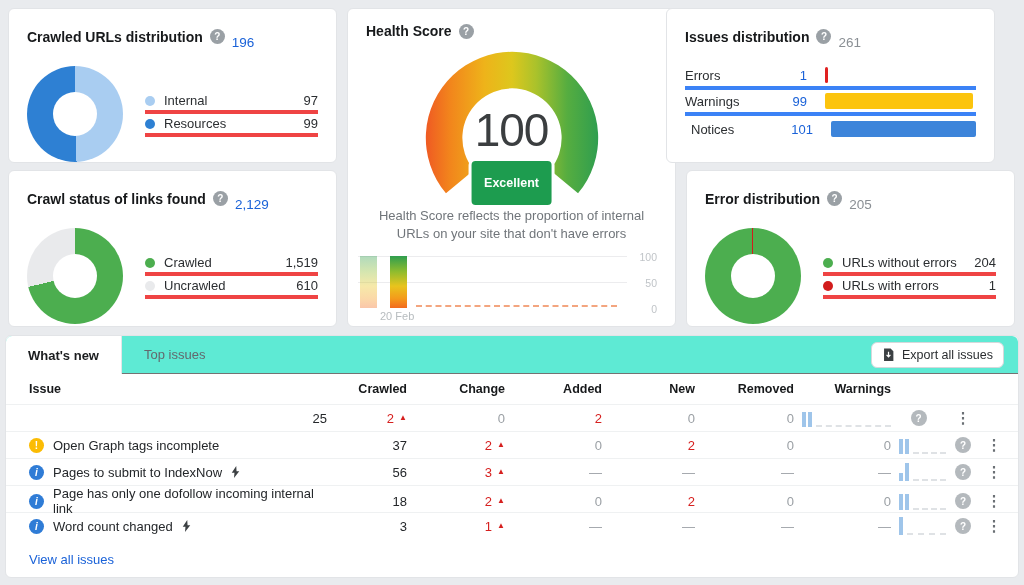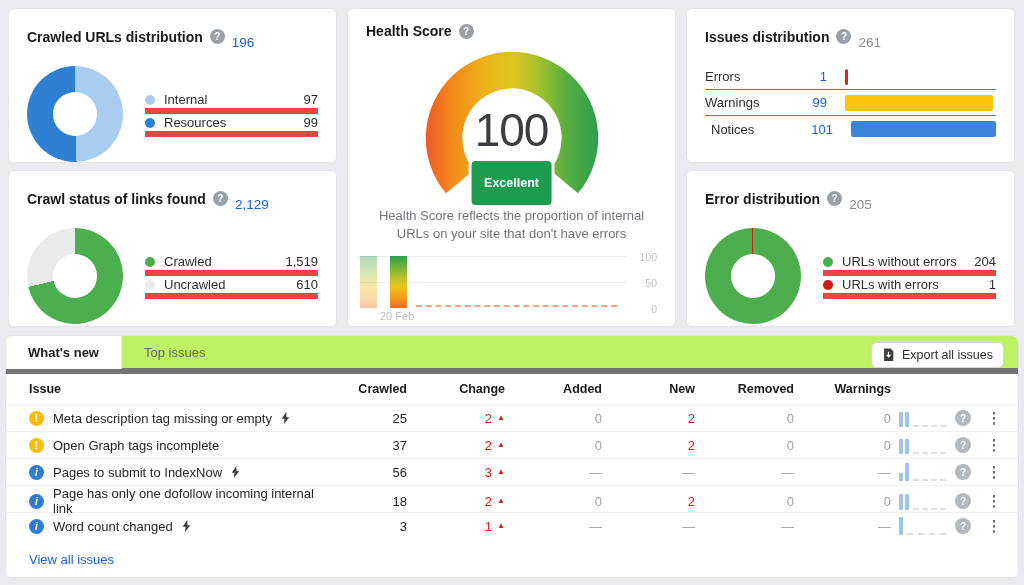--- a/index.html
+++ b/index.html
@@ -2,42 +2,42 @@
 <html><head>
 <meta charset="utf-8">
 <style>
   * { margin:0; padding:0; box-sizing:border-box; }
   html,body { width:1024px; height:585px; overflow:hidden; }
   body { background:#e9ebee; font-family:"Liberation Sans", sans-serif; color:#24272a; position:relative; }
 
   .card { position:absolute; background:#fff; border:1px solid #e2e4e7; border-radius:6px; padding:14px 18px; }
   .card-1 { left:8px; top:8px; width:329px; height:155px; }
   .card-h { left:347px; top:8px; width:329px; height:319px; }
-  .card-3 { left:686px; top:8px; width:329px; height:155px; }
+  .card-3 { left:666px; top:8px; width:329px; height:155px; }
   .card-4 { left:8px; top:170px; width:329px; height:157px; }
   .card-5 { left:686px; top:170px; width:329px; height:157px; }
 
   .title-row { display:flex; align-items:center; gap:7px; }
   .card-title { font-size:14px; font-weight:700; color:#17191b; }
   .help-ic { width:15px; height:15px; border-radius:50%; background:#9aa0a5; color:#fff; font-size:10px; font-weight:700; display:inline-flex; align-items:center; justify-content:center; flex:0 0 auto; }
   .total { font-size:13.5px;margin-top:12px; }
   .total-blue { color:#1a62d8; }
   .total-gray { color:#8a8f94; }
 
   .donut-wrap { display:flex; align-items:center; margin-top:16px; }
   .donut { width:96px; height:96px; border-radius:50%; position:relative; flex:0 0 auto; }
   .donut .hole { position:absolute; left:50%; top:50%; width:44px; height:44px; margin:-22px 0 0 -22px; border-radius:50%; background:#fff; }
   .legend { flex:1; margin-left:22px; }
-  .legend-row { display:flex; align-items:center; height:23px; border-bottom:6px solid #ef4444; font-size:13px; color:#2b2e31; }
+  .legend-row { display:flex; align-items:center; height:23px; border-bottom:4px solid #ef4444; font-size:13px; color:#2b2e31; }
   .dot { width:10px; height:10px; border-radius:50%; margin-right:9px; flex:0 0 auto; }
   .legend-val { margin-left:auto; color:#2b2e31; }
 
   
   .ibar-rows { margin-top:14px; }
-  .ibar-row { display:flex; align-items:center; height:26px; border-bottom:1px solid #3b82f6; font-size:13px; }
+  .ibar-row { display:flex; align-items:center; height:26px; border-bottom:4px solid #3b82f6; font-size:13px; }
   .ibar-row:last-child { border-bottom:none;margin-left:6px; }
   .ibar-label { width:72px; color:#2b2e31; }
   .ibar-val { width:50px; text-align:right; color:#1a62d8; }
   .ibar-track { flex:1; margin-left:18px; height:16px; display:flex; align-items:center; }
   .ibar { height:16px; border-radius:2px; min-width:3px; }
 
   
   .gauge-box { position:relative; width:190px; height:148px; margin:10px auto 0; }
   .gauge-box svg { width:100%; height:100%; display:block; }
   .score { position:absolute; left:0; right:0; top:54px; text-align:center; font-size:46px; color:#3b3e40; letter-spacing:-1px; }
@@ -49,21 +49,21 @@
   .t-plot { position:absolute; left:-8px; right:30px; top:0; height:52px; }
   .t-grid { position:absolute; left:0; right:0; height:1px; background:#ececee; }
   .t-bar { position:absolute; bottom:0; width:17px; height:52px; background:linear-gradient(to bottom,#2f9e4f 0%,#8fbc2e 30%,#e8c41d 58%,#f49a1b 82%,#f26a1e 100%); }
   .t-bar.faded { opacity:.38; }
   .t-dash { position:absolute; bottom:1px; left:58px; right:10px; border-top:2px dashed #f3a57f; }
   .t-ylab { position:absolute; right:0; width:26px; text-align:right; font-size:10.5px; color:#c0c4c8; }
   .t-date { position:absolute; left:14px; top:54px; font-size:11px; color:#b7bcbf; }
 
   
   .panel { position:absolute; left:5px; top:335px; width:1014px; height:243px; background:#fff; border:1px solid #e2e4e7; border-radius:6px; overflow:hidden; }
-  .tabs-bar { position:relative; height:38px; background:#bef264; border-bottom:6px solid #737373; display:flex; align-items:stretch; border-radius:6px 6px 0 0; }
+  .tabs-bar { position:relative; height:38px; background:#5eead4; border-bottom:1px solid #737373; display:flex; align-items:stretch; border-radius:6px 6px 0 0; }
   .tab { display:flex; align-items:center; padding:0 22px; font-size:13px; color:#63686d; cursor:default; }
   .tab.active { background:#fff; font-weight:700; color:#1b1d1f; border-right:1px solid #e3e6e8; border-radius:6px 0 0 0; margin-bottom:-1px; }
   .export-btn { position:absolute; right:14px; top:6px; height:26px; display:flex; align-items:center; gap:7px; background:#fff; border:1px solid #d5d8db; border-radius:6px; padding:0 10px; font-size:12.5px; color:#2a2d30; }
 
   .t-row { display:grid; grid-template-columns:minmax(0,1fr) 80px 98px 97px 93px 99px 97px 55px 34px 28px; align-items:center; padding:0 10px 0 23px; }
   .t-head { height:30px; font-size:12.5px; font-weight:700; color:#17191b; }
   .t-data { height:27px; border-top:1px solid #eff1f2; font-size:13px; }
   .num { text-align:right; }
   .cell-crawled { color:#24272a; }
   .cell-change { display:flex; justify-content:flex-end; align-items:center; gap:5px; color:#d6201f; }
@@ -258,29 +258,20 @@
     <span class="num">New</span>
     <span class="num">Removed</span>
     <span class="num">Warnings</span>
     <span></span>
       <span></span>
       <span></span>
   </div>
 
   
   <div class="t-row t-data">
-    <span class="issue-cell">
-      <span class="sev" data-sev="warning"></span>
-      <span>Meta description tag missing or empty</span>
-      <span class="bolt" data-on="true">
-          <svg width="9" height="12" viewBox="0 0 12 16">
-            <path d="M7 0 1 9h3.6L4 16l7-9H7.4z" fill="#3c4043"></path>
-          </svg>
-        </span>
-    </span>
     <span class="num cell-crawled">25</span>
     <span class="cell-change">
         <span>2</span>
         <span class="tri">▲</span>
       </span>
     <span class="num cell-dim">0</span>
     <span class="num cell-new" data-val="2">2</span>
     <span class="num cell-dim">0</span>
     <span class="num cell-dim">0</span>
     <span class="spark">

